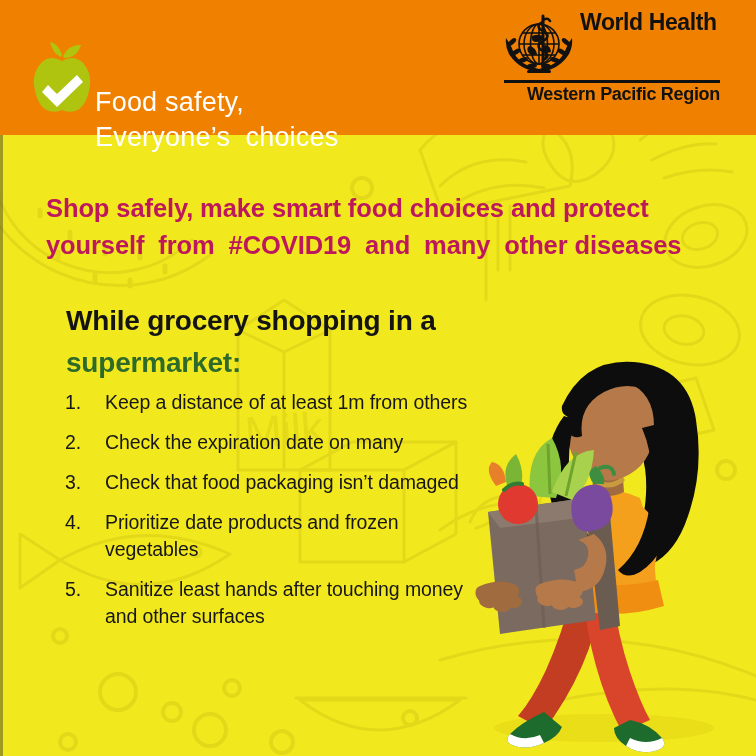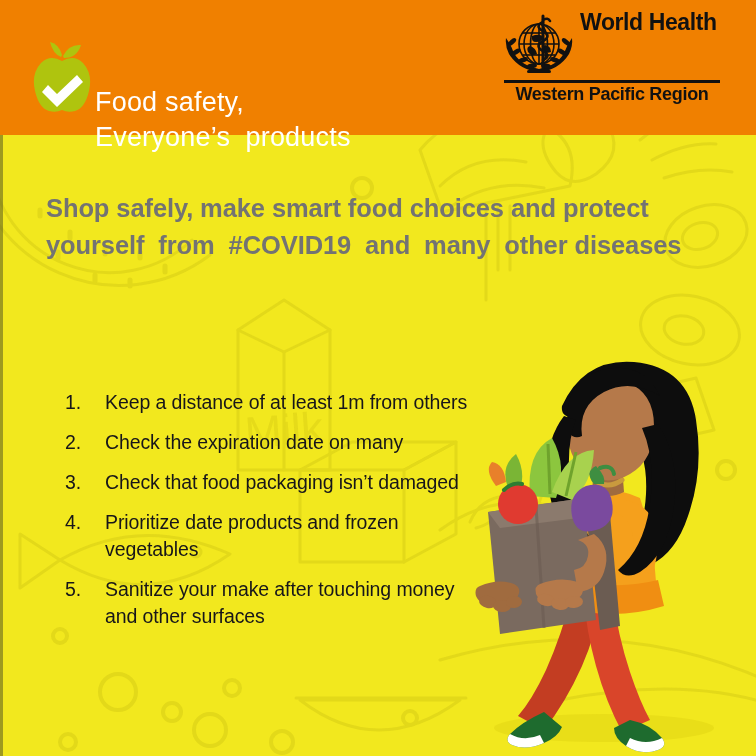--- a/index.html
+++ b/index.html
@@ -97,37 +97,37 @@
     top: 70px;
     width: 216px;
     height: 3px;
     background: #111111;
   }
   #who-region {
     position: absolute;
     left: 2px;
     top: 74px;
     width: 216px;
-    text-align: center;
+    text-align: right;
     color: #111111;
     font-weight: bold;
     font-size: 18px;
     line-height: 20px;
     letter-spacing: -0.3px;
   }
 
   
   #content { position: absolute; inset: 0; z-index: 10; }
 
   #headline {
     position: absolute;
     left: 46px;
     top: 190px;
     width: 660px;
-    color: #737373;
+    color: #be185d;
     font-size: 25.5px;
     line-height: 37px;
     font-weight: bold;
     letter-spacing: -0.1px;
   }
   #headline .hl { display: block; white-space: pre; }
 
   #subhead {
     position: absolute;
     left: 66px;
@@ -270,21 +270,21 @@
 
   <div id="header">
     <svg class="apple-logo" viewBox="0 0 58 70" aria-hidden="true">
       <path d="M29 13 q -3 -11 -12 -13 q 3 12 11 15 z" fill="#AFC40E"></path>
       <path d="M30 14 q 6 -12 18 -11 q -4 13 -17 13 z" fill="#AFC40E"></path>
       <path d="M29 19 q -12 -7 -21 2 q -10 11 -6 28 q 4 17 14 20 q 7 2 13 -1 q 6 3 13 1 q 10 -3 14 -20 q 4 -17 -6 -28 q -9 -9 -21 -2 z" fill="#AFC40E"></path>
       <path d="M15 43 l9 9 l20 -19 l6 7 l-26 25 l-15 -15 z" fill="#ffffff"></path>
     </svg>
     <div id="brand-text">
       <span class="bl">Food safety,</span>
-      <span class="bl">Everyone’s  products</span>
+      <span class="bl">Everyone’s  choices</span>
     </div>
 
     <div id="who-logo">
       <svg id="who-emblem" viewBox="0 0 74 66" aria-hidden="true">
         <g fill="none" stroke="#111111" stroke-width="1.6">
           <circle cx="37" cy="32" r="20"></circle>
           <ellipse cx="37" cy="32" rx="8.5" ry="20"></ellipse>
           <ellipse cx="37" cy="32" rx="15" ry="20"></ellipse>
           <path d="M17 32 l40 0"></path>
           <path d="M21 21 l32 0"></path>
@@ -331,41 +331,45 @@
   </div>
   <div id="left-edge-strip"></div>
 
   <div id="content">
 
     <div id="headline">
       <span class="hl">Shop safely, make smart food choices and protect</span>
       <span class="hl">yourself  from  #COVID19  and  many  other diseases</span>
     </div>
 
+    <div id="subhead">
+      <span class="sl">While grocery shopping in a</span>
+      <span class="sl green">supermarket:</span>
+    </div>
 
     <ol id="tips" style="list-style:none;margin:0;padding:0;">
       <li class="tip">
         <span class="num">1.</span>
         <span>Keep a distance of at least 1m from others</span>
       </li>
       <li class="tip">
         <span class="num">2.</span>
         <span>Check the expiration date on many</span>
       </li>
       <li class="tip">
         <span class="num">3.</span>
         <span>Check that food packaging isn’t damaged</span>
       </li>
       <li class="tip">
         <span class="num">4.</span>
         <span>Prioritize date products and frozen vegetables</span>
       </li>
       <li class="tip">
         <span class="num">5.</span>
-        <span>Sanitize your make after touching money and other surfaces</span>
+        <span>Sanitize least hands after touching money and other surfaces</span>
       </li>
     </ol>
   </div>
 
   <svg id="illustration" viewBox="0 0 300 420" aria-hidden="true">
 
     <ellipse cx="160" cy="392" rx="110" ry="14" fill="#E8DC18" opacity=".85"></ellipse>
 
     <path d="M118 70 q 22 -48 72 -44 q 54 5 62 58 q 8 50 -8 96 q -12 36 -36 48 q -16 8 -26 -4 q 18 -28 20 -66 q 2 -40 -16 -62 q -18 -22 -46 -16 q -24 5 -22 -10 z" fill="#0D0D0D"></path>
 

